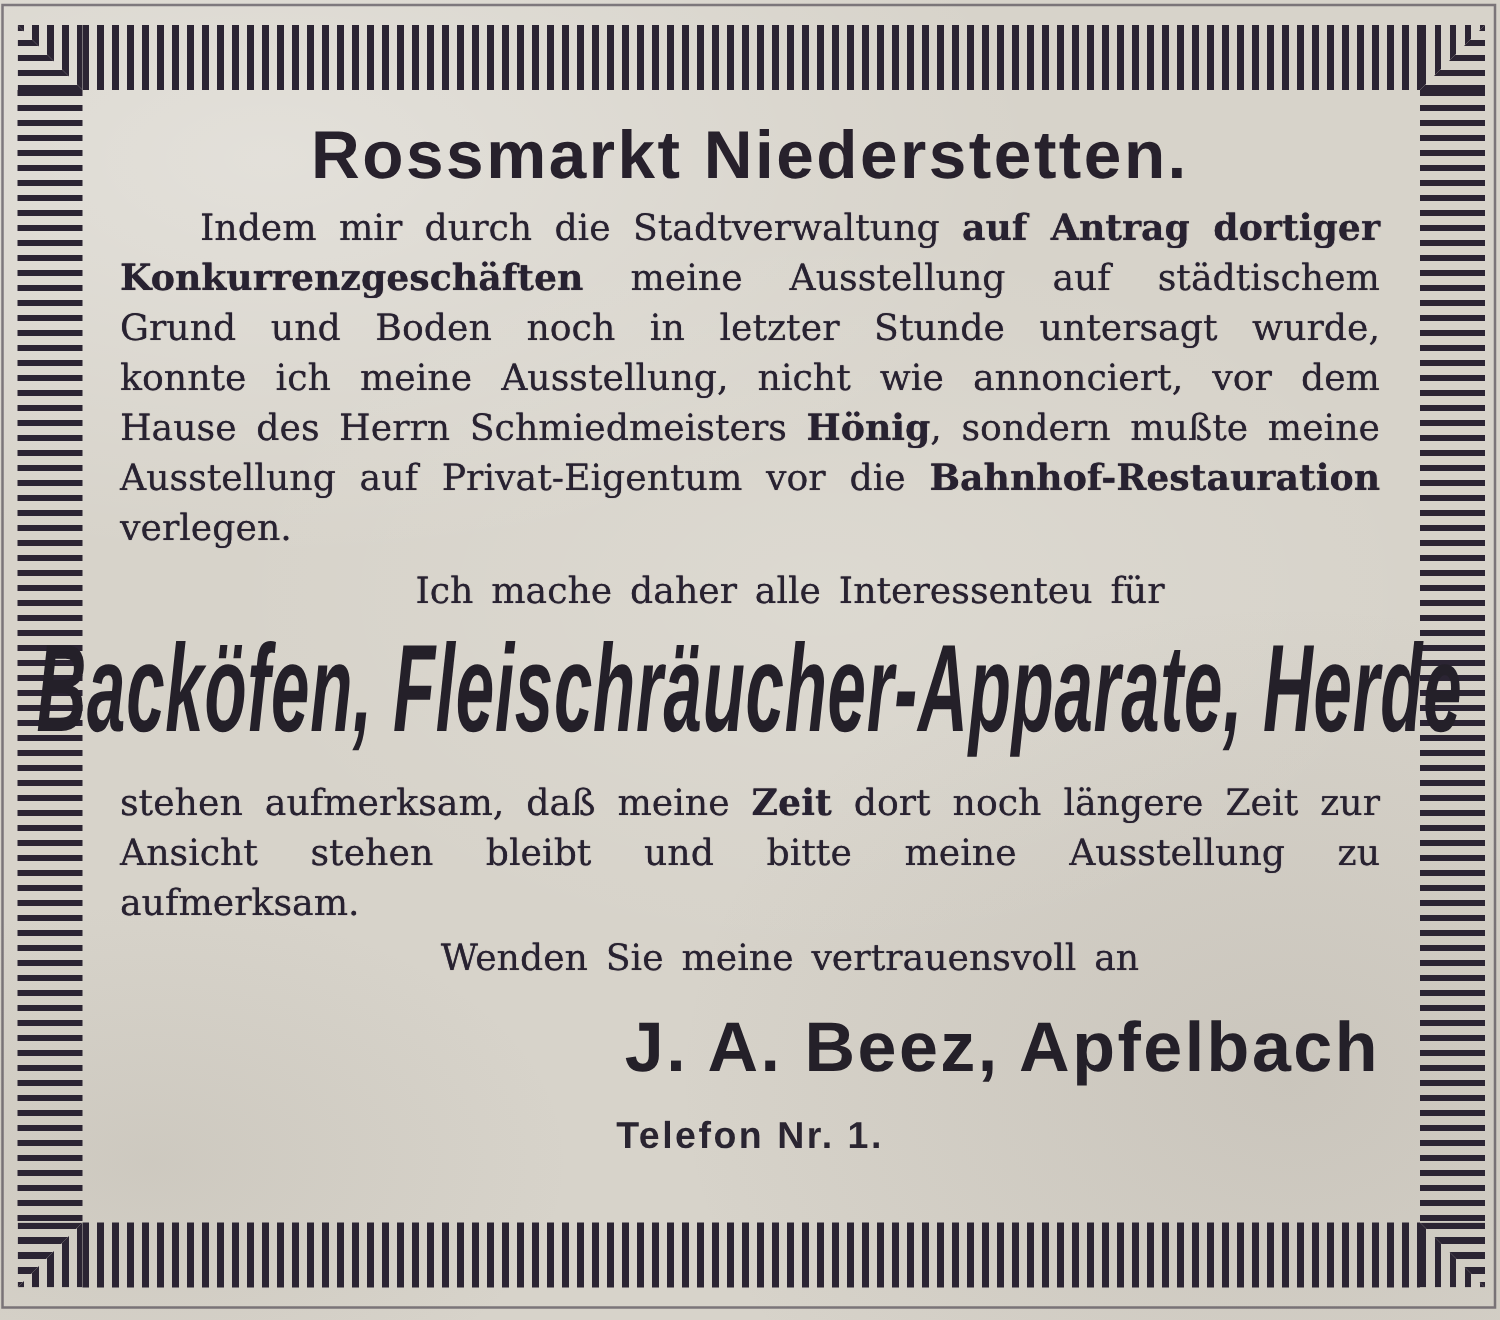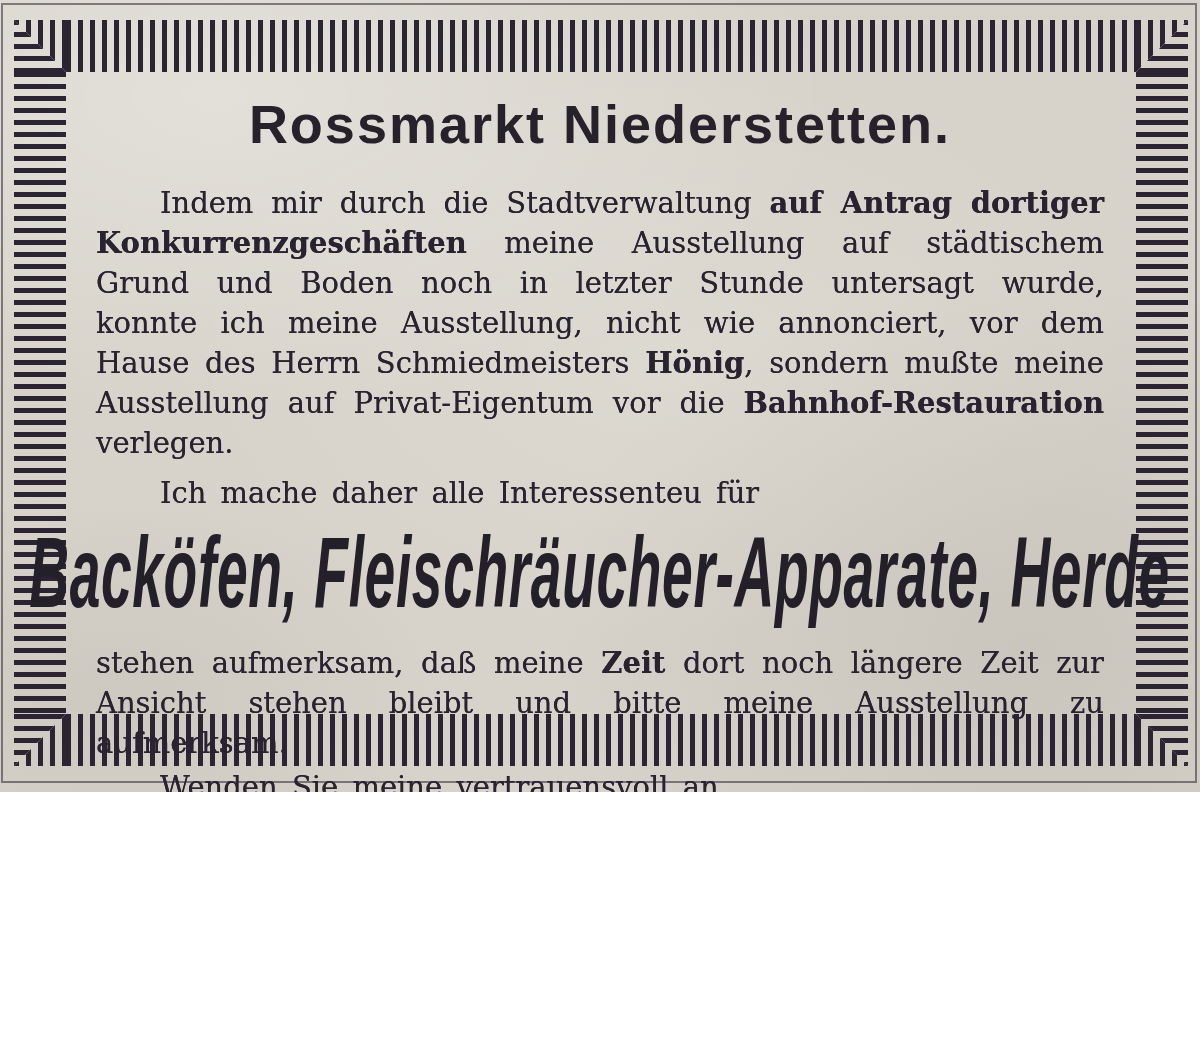--- a/index.html
+++ b/index.html
@@ -8,21 +8,21 @@
     --ink-text: #282231;
     --rule: #3a3342;
   }
   * { margin: 0; padding: 0; box-sizing: border-box; }
   html, body { width: 1200px; height: 1056px; }
   body { font-family: "DejaVu Serif", serif; }
 
   .page {
     position: relative;
     width: 1200px;
-    height: 792px;
+    height: 1056px;
     overflow: hidden;
     background:
       radial-gradient(1000px 520px at 18% 12%, rgba(255,255,255,0.30), rgba(255,255,255,0) 62%),
       radial-gradient(820px 640px at 86% 82%, rgba(116,106,96,0.13), rgba(116,106,96,0) 60%),
       radial-gradient(700px 420px at 55% 45%, rgba(255,255,250,0.14), rgba(255,255,250,0) 70%),
       radial-gradient(520px 320px at 10% 88%, rgba(120,112,100,0.10), rgba(120,112,100,0) 65%),
       var(--paper);
   }
 
   
@@ -78,24 +78,25 @@
     color: #27212c;
   }
 
   .body-text {
     font-family: "DejaVu Serif", serif;
     font-size: 29px;
     line-height: 40px;
     word-spacing: 5px;
     color: var(--ink-text);
     text-shadow: 0 0 0.6px rgba(40,32,46,0.85);
+    text-align: center;
   }
   .justify { text-align: justify; }
   .indent  { text-indent: 64px; }
-  .para-intro  { margin-top: 29px; }
+  .para-intro  { margin-top: 8px; }
   .lead-line   { margin-top: 10px; }
   .para-notice { margin-top: 18px; }
   .close-line  { margin-top: 4px; }
   .bold-run { font-weight: 700; }
 
   .display-row {
     display: flex; justify-content: center; align-items: center;
     height: 106px;
   }
   .display-row-1 { margin-top: 6px; font-style: italic; }
@@ -175,15 +176,16 @@
       <span class="display-text">Backöfen, Fleischräucher-Apparate, Herde</span>
     </div>
 
 
     <p class="body-text justify para-notice"><span>stehen aufmerksam, daß meine </span><span class="bold-run">Zeit</span><span> dort noch längere Zeit zur Ansicht stehen bleibt und bitte meine Ausstellung zu aufmerksam.</span></p>
 
     <p class="body-text indent close-line">Wenden Sie meine vertrauensvoll an</p>
 
     <div class="signature">J. A. Beez, Apfelbach</div>
 
+    <div class="phone">Telefon Nr. 1.</div>
 
   </div>
 </div>
 
 </body></html>

